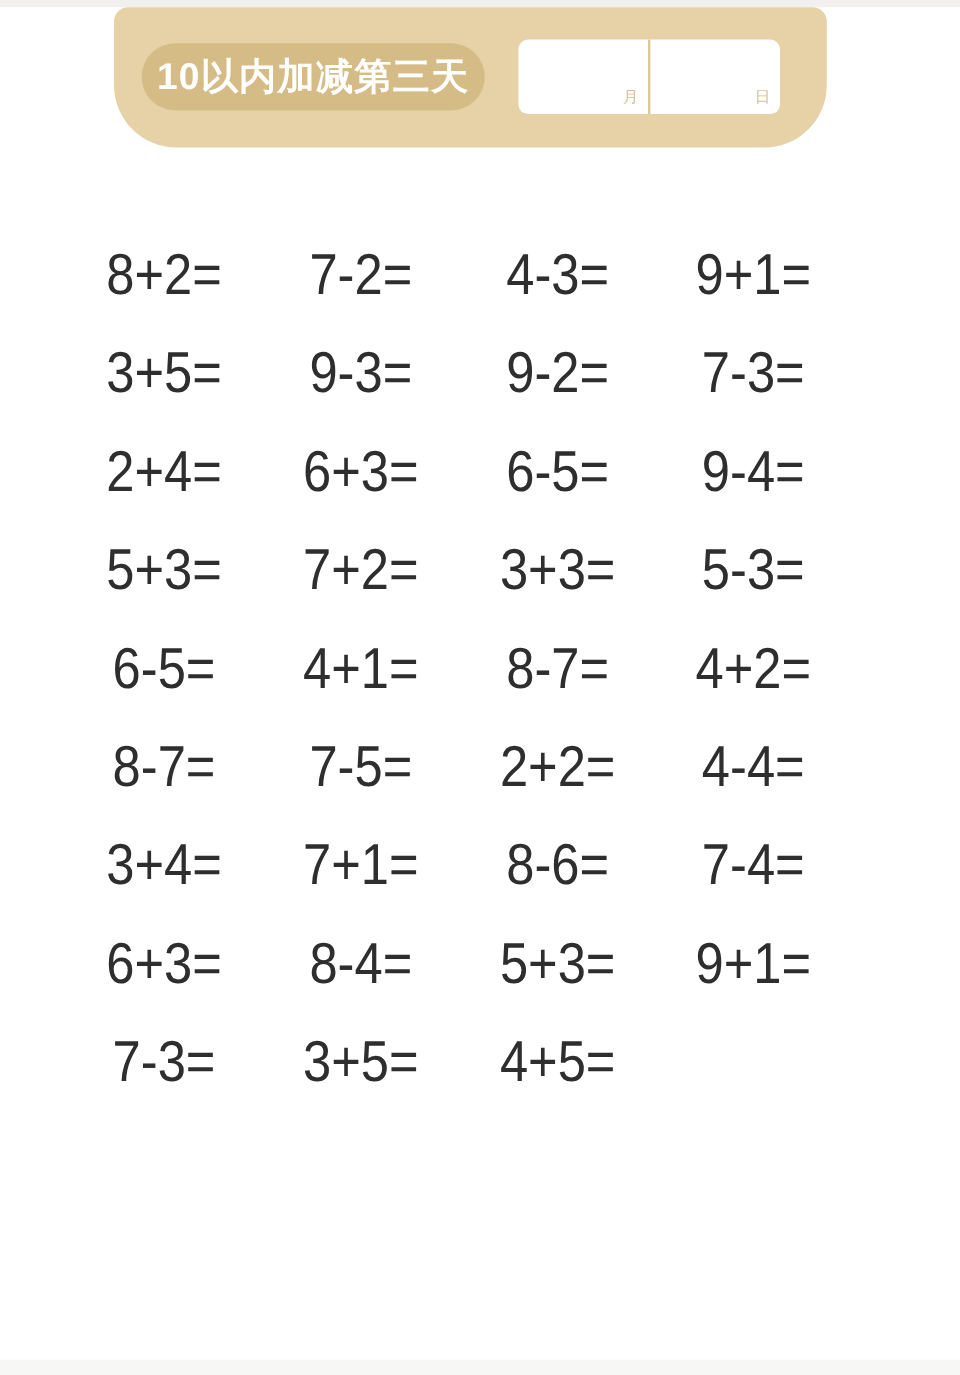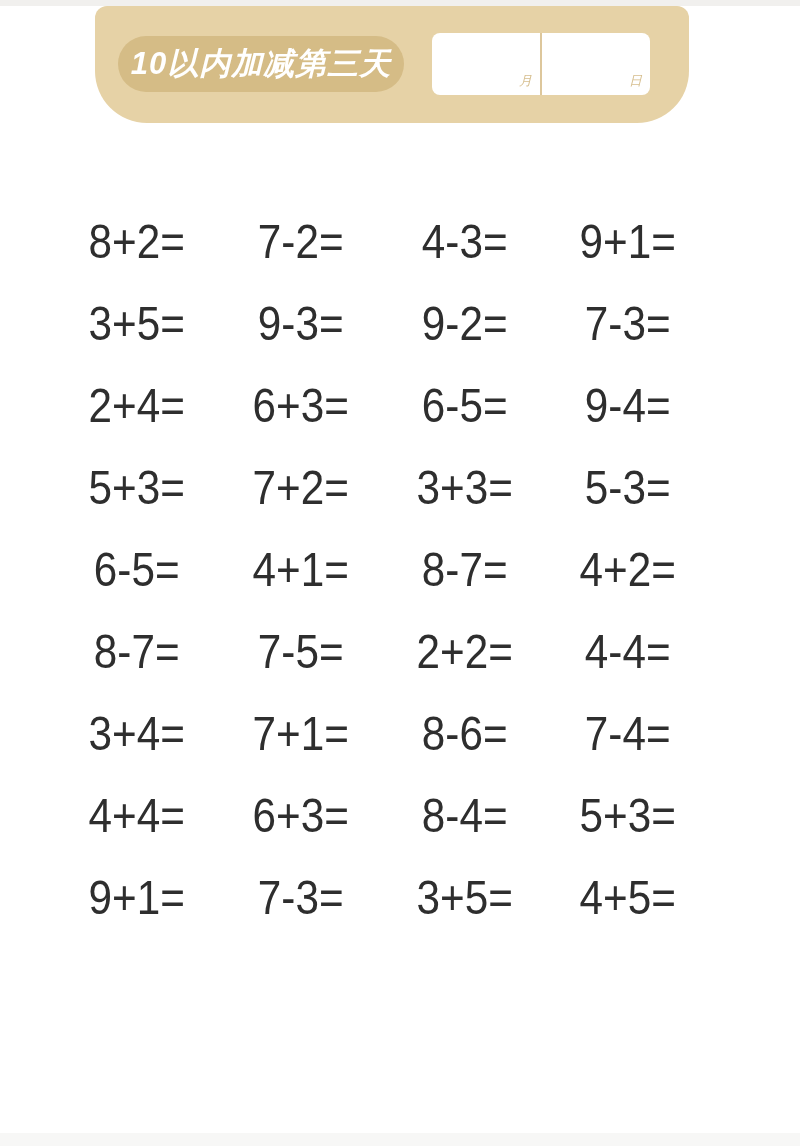--- a/index.html
+++ b/index.html
@@ -16,21 +16,20 @@
   }
   .edge-strip-bottom {
     position: absolute; left: 0; bottom: 0; width: 800px; height: 13px;
     background: #f7f7f6;
   }
   .header {
     position: absolute; left: 95px; top: 6px;
     width: 594px; height: 117px;
     background: #e6d2a6;
     border-radius: 12px 12px 52px 52px;
-    font-style: italic;
   }
   .title-pill {
     position: absolute; left: 23px; top: 30px;
     width: 286px; height: 56px;
     background: #d5bc86;
     border-radius: 28px;
     display: flex; align-items: center; justify-content: center;
   }
   .title-pill span {
     color: #ffffff;
@@ -55,21 +54,21 @@
     position: absolute; right: 8px; bottom: 5px;
     font-size: 13px;
     color: #d6be8e;
   }
   .date-value {
     position: absolute; left: 8px; top: 6px;
     font-size: 20px; color: #444;
   }
   .problems {
     position: absolute;
-    left: 55px; top: 200px;
+    left: 55px; top: 188px;
     width: 655px;
     display: grid;
     grid-template-columns: repeat(4, 1fr);
     grid-auto-rows: 82px;
   }
   .cell {
     display: flex;
     align-items: center;
     justify-content: center;
   }
@@ -183,23 +182,20 @@
   <div class="cell">
       <span class="expr">7+1=</span>
     </div>
   <div class="cell">
       <span class="expr">8-6=</span>
     </div>
   <div class="cell">
       <span class="expr">7-4=</span>
     </div>
   <div class="cell">
-      <span class="expr">4+4=</span>
-    </div>
-  <div class="cell">
       <span class="expr">6+3=</span>
     </div>
   <div class="cell">
       <span class="expr">8-4=</span>
     </div>
   <div class="cell">
       <span class="expr">5+3=</span>
     </div>
   <div class="cell">
       <span class="expr">9+1=</span>

